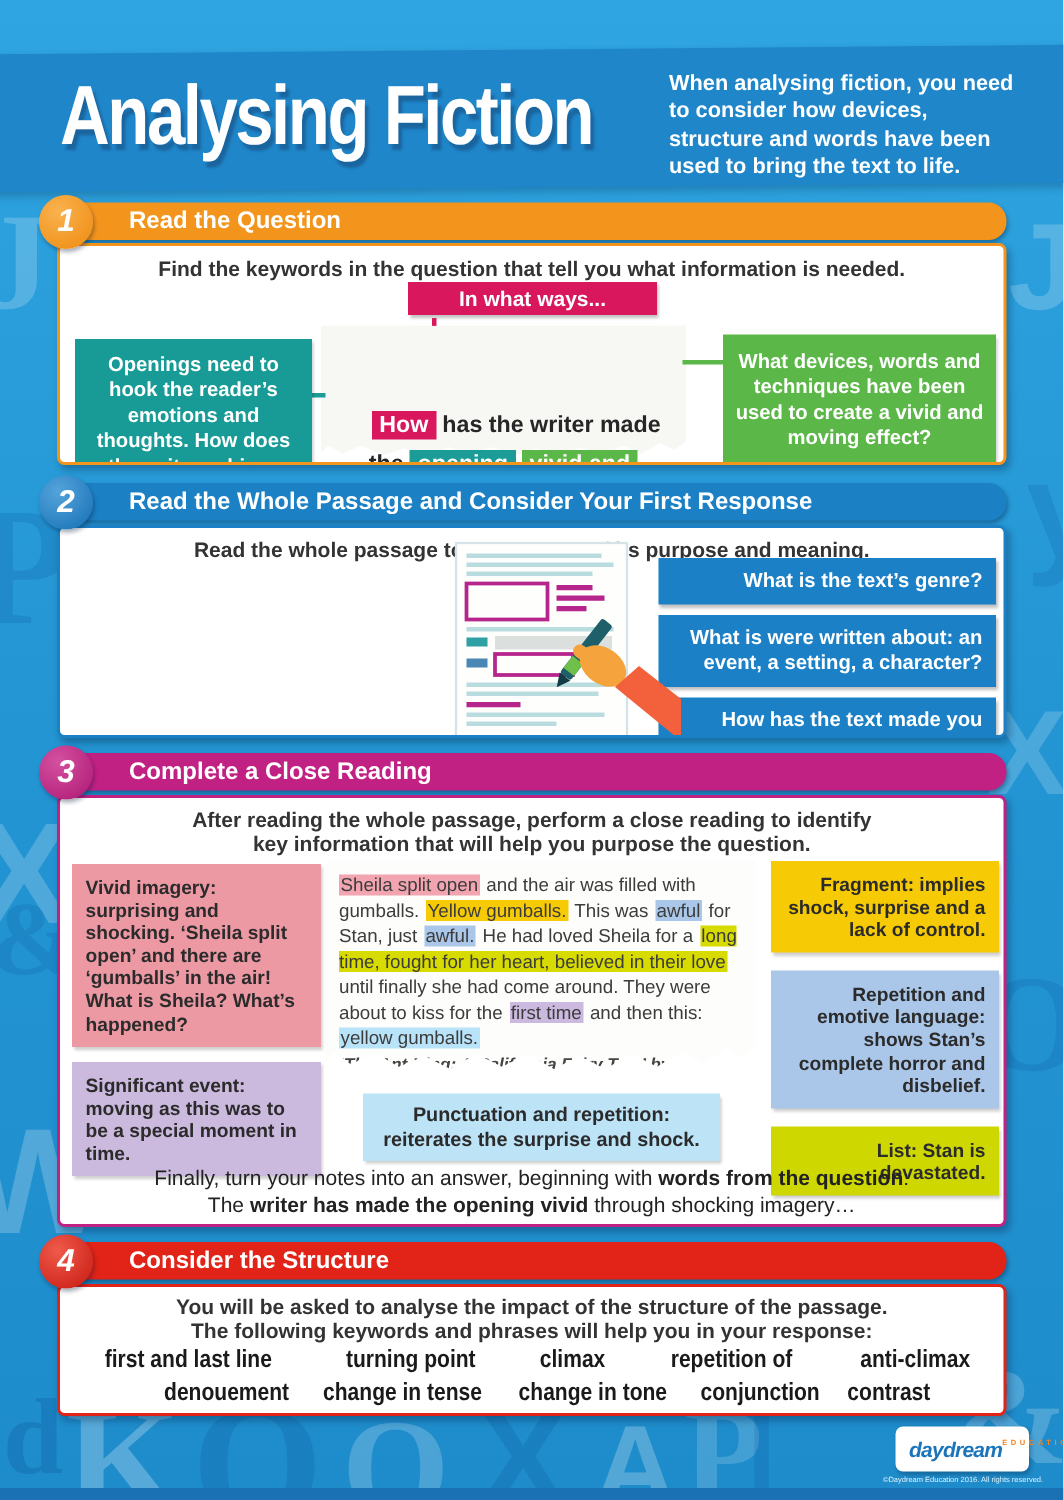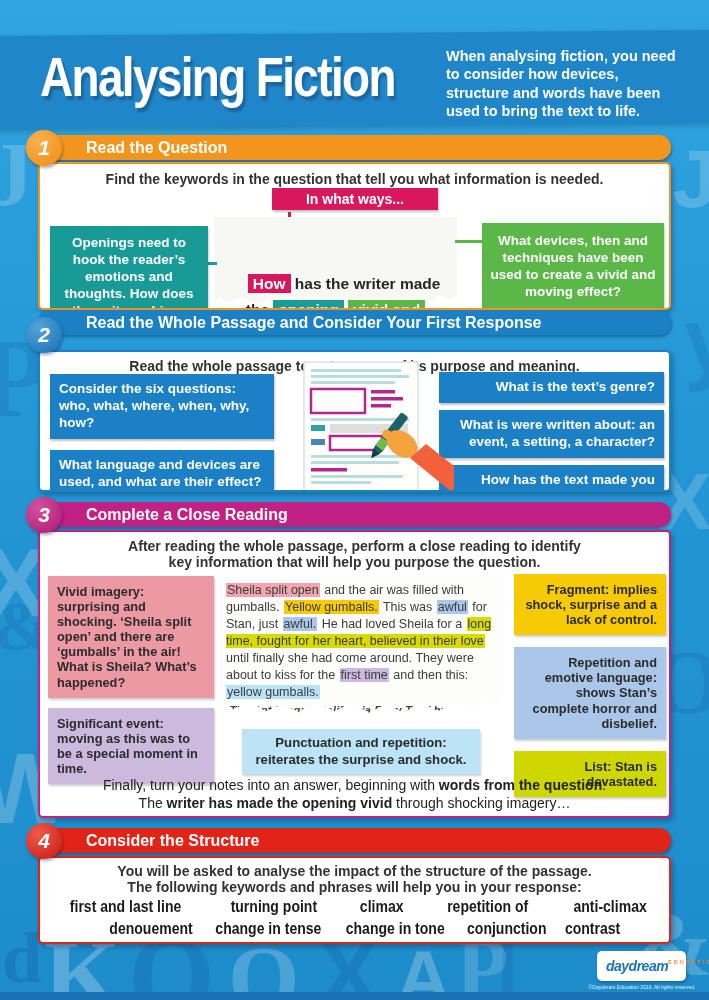--- a/index.html
+++ b/index.html
@@ -39,21 +39,21 @@
     padding-left:48px;color:#fff;font-weight:bold;font-size:16px;z-index:1;box-shadow:1px 2px 3px rgba(0,20,50,.35);}
   .circle{position:absolute;width:36px;height:36px;border-radius:50%;color:#fff;font-weight:bold;font-style:italic;
     font-size:21px;display:flex;align-items:center;justify-content:center;z-index:3;box-shadow:1px 2px 3px rgba(0,20,50,.35);}
   .panel{position:absolute;left:38px;width:633px;background:#fff;border-radius:5px;z-index:1;overflow:hidden;
     box-shadow:2px 3px 5px rgba(0,20,50,.3);}
   .abs{position:absolute;}
   .lead{font-weight:bold;color:#333;font-size:14px;text-align:center;width:100%;white-space:pre-line;}
   #s1-bar{top:135px;background:#F3951D;}
   #s1-circle{left:26px;top:130px;background:radial-gradient(circle at 35% 30%,#F9B24E,#EF8A10);}
   #s1-panel{top:162px;height:148px;border:2.5px solid #F3951D;}
-  #s2-bar{top:310px;background:#1C80C5;}
+  #s2-bar{top:322px;background:#1C80C5;}
   #s2-circle{left:26px;top:317px;background:radial-gradient(circle at 35% 30%,#54A4DB,#156FB4);}
   #s2-panel{top:350px;height:142px;border:2.5px solid #1C80C5;}
   #s3-bar{top:502px;background:#C22184;}
   #s3-circle{left:26px;top:497px;background:radial-gradient(circle at 35% 30%,#D4519F,#AD1773);}
   #s3-panel{top:530px;height:288px;border:2.5px solid #C22184;}
   #s4-bar{top:828px;background:#E12318;}
   #s4-circle{left:26px;top:823px;background:radial-gradient(circle at 35% 30%,#EF5A4B,#C81910);}
   #s4-panel{top:856px;height:88px;border:2.5px solid #E12318;}
   
   .prompt{left:232px;top:24px;width:166px;background:#D9175C;color:#fff;font-weight:bold;font-size:14px;
@@ -159,34 +159,29 @@
     <div class="abs prompt-line"></div>
     <div class="abs paper1 torn"></div>
     <div class="abs conn-teal"></div>
     <div class="abs conn-green"></div>
     <div class="abs q-text">
       
     <span class="seg hl-crimson">How</span><span class="seg"> has the writer made
 the </span><span class="seg hl-teal">opening</span><span class="seg"> </span><span class="seg hl-green">vivid and</span><span class="seg">
 </span></div>
     <div class="abs note-teal">Openings need to hook the reader’s emotions and thoughts. How does the writer achieve this?</div>
-    <div class="abs note-green">What devices, then and techniques have been used to create a vivid and moving effect?</div>
+    <div class="abs note-green">What devices, words and techniques have been used to create a vivid and moving effect?</div>
   </div>
 
   <div class="bar" id="s2-bar">
     <span>Read the Whole Passage and Consider Your First Response</span>
   </div>
   <div class="circle" id="s2-circle">2</div>
   <div class="panel" id="s2-panel">
     <div class="abs lead" style="top:6px">Read the whole passage to get a sense of its purpose and meaning.</div>
-    <div class="abs col col-left2">
-
-    <div class="bluebox">Consider the six questions: who, what, where, when, why, how?</div>
-        <div class="bluebox">What language and devices are used, and what are their effect?</div>
-      </div>
     <div class="abs col col-right2">
 
     <div class="bluebox">What is the text’s genre?</div>
         <div class="bluebox">What is were written about: an event, a setting, a character?</div>
         <div class="bluebox">How has the text made you feel?</div>
       </div>
     <svg class="abs" style="left:244px;top:8px" width="170" height="134" viewBox="0 0 170 134">
       <rect x="20" y="2" width="114" height="132" fill="#FEFEFD" stroke="#D5E3E8" stroke-width="1.5"></rect>
       <g fill="#B9DCDE">
         <rect x="27" y="9" width="90" height="3"></rect>

